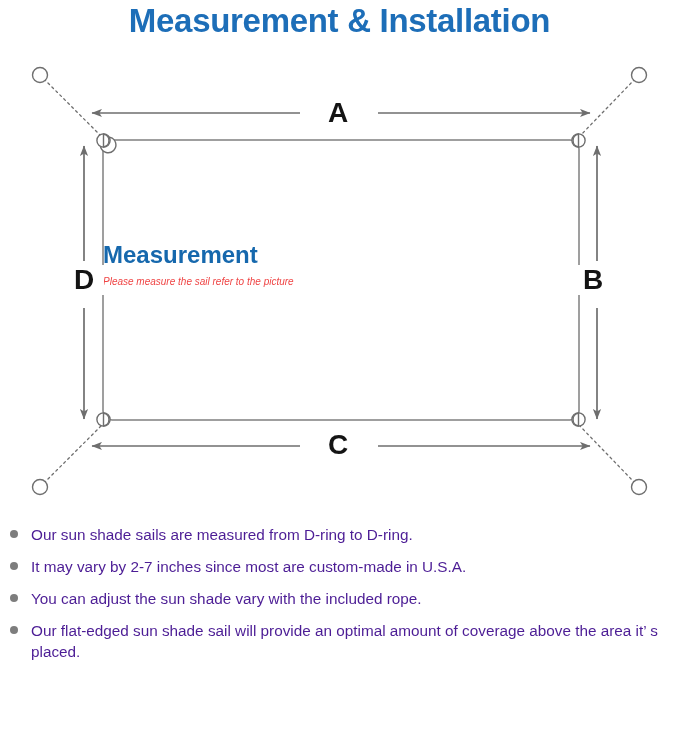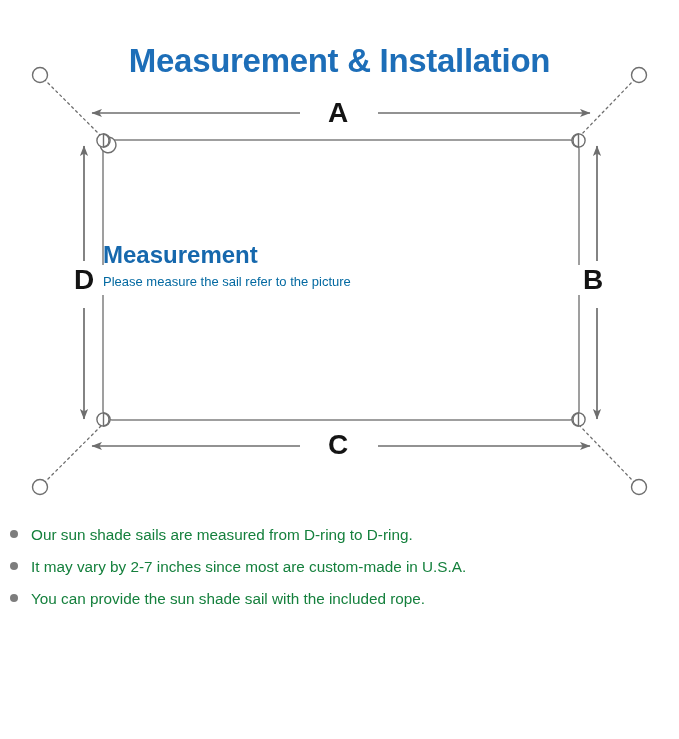--- a/index.html
+++ b/index.html
@@ -29,21 +29,20 @@
     top: 0;
     width: 679px;
     height: 46px;
     line-height: 42px;
     text-align: center;
     font-size: 33px;
     font-weight: bold;
     color: #1d6eb8;
     letter-spacing: -0.3px;
     white-space: nowrap;
-    margin-top: 40px;
   }
 
   
   #diagram {
     position: absolute;
     left: 0;
     top: 46px;
     width: 679px;
     height: 470px;
   }
@@ -60,23 +59,24 @@
     text-align: left;
     pointer-events: none;
   }
   #sail-center .m-title {
     font-size: 24px;
     font-weight: bold;
     color: #1668ad;
     line-height: 30px;
   }
   #sail-center .m-sub {
-    font-size: 13px;
-    color: #0369a1;
+    font-size: 10px;
+    color: #ef4444;
     line-height: 24px;
+    font-style: italic;
   }
 
   
   .dim-letter {
     position: absolute;
     font-size: 28px;
     font-weight: bold;
     color: #141414;
     text-align: center;
     background: #ffffff;
@@ -92,21 +92,21 @@
     position: absolute;
     left: 0;
     top: 524px;
     width: 679px;
   }
   .bullet-row {
     position: relative;
     padding-left: 31px;
     padding-right: 4px;
     margin-bottom: 11px;
-    color: #15803d;
+    color: #4c1d95;
     font-size: 15.3px;
     line-height: 21px;
   }
   .bullet-row .dot {
     position: absolute;
     left: 10px;
     top: 6px;
     width: 8px;
     height: 8px;
     border-radius: 50%;
@@ -190,17 +190,21 @@
     <div class="bullet-row">
       <span class="dot"></span>
       <span>Our sun shade sails are measured from D-ring to D-ring.</span>
     </div>
     <div class="bullet-row">
       <span class="dot"></span>
       <span>It may vary by 2-7 inches since most are custom-made in U.S.A.</span>
     </div>
     <div class="bullet-row">
       <span class="dot"></span>
-      <span>You can provide the sun shade sail with the included rope.</span>
+      <span>You can adjust the sun shade vary with the included rope.</span>
+    </div>
+    <div class="bullet-row">
+      <span class="dot"></span>
+      <span>Our flat-edged sun shade sail will provide an optimal amount of coverage above the area it’ s placed.</span>
     </div>
   </div>
 
 </div>
 
 </body></html>

